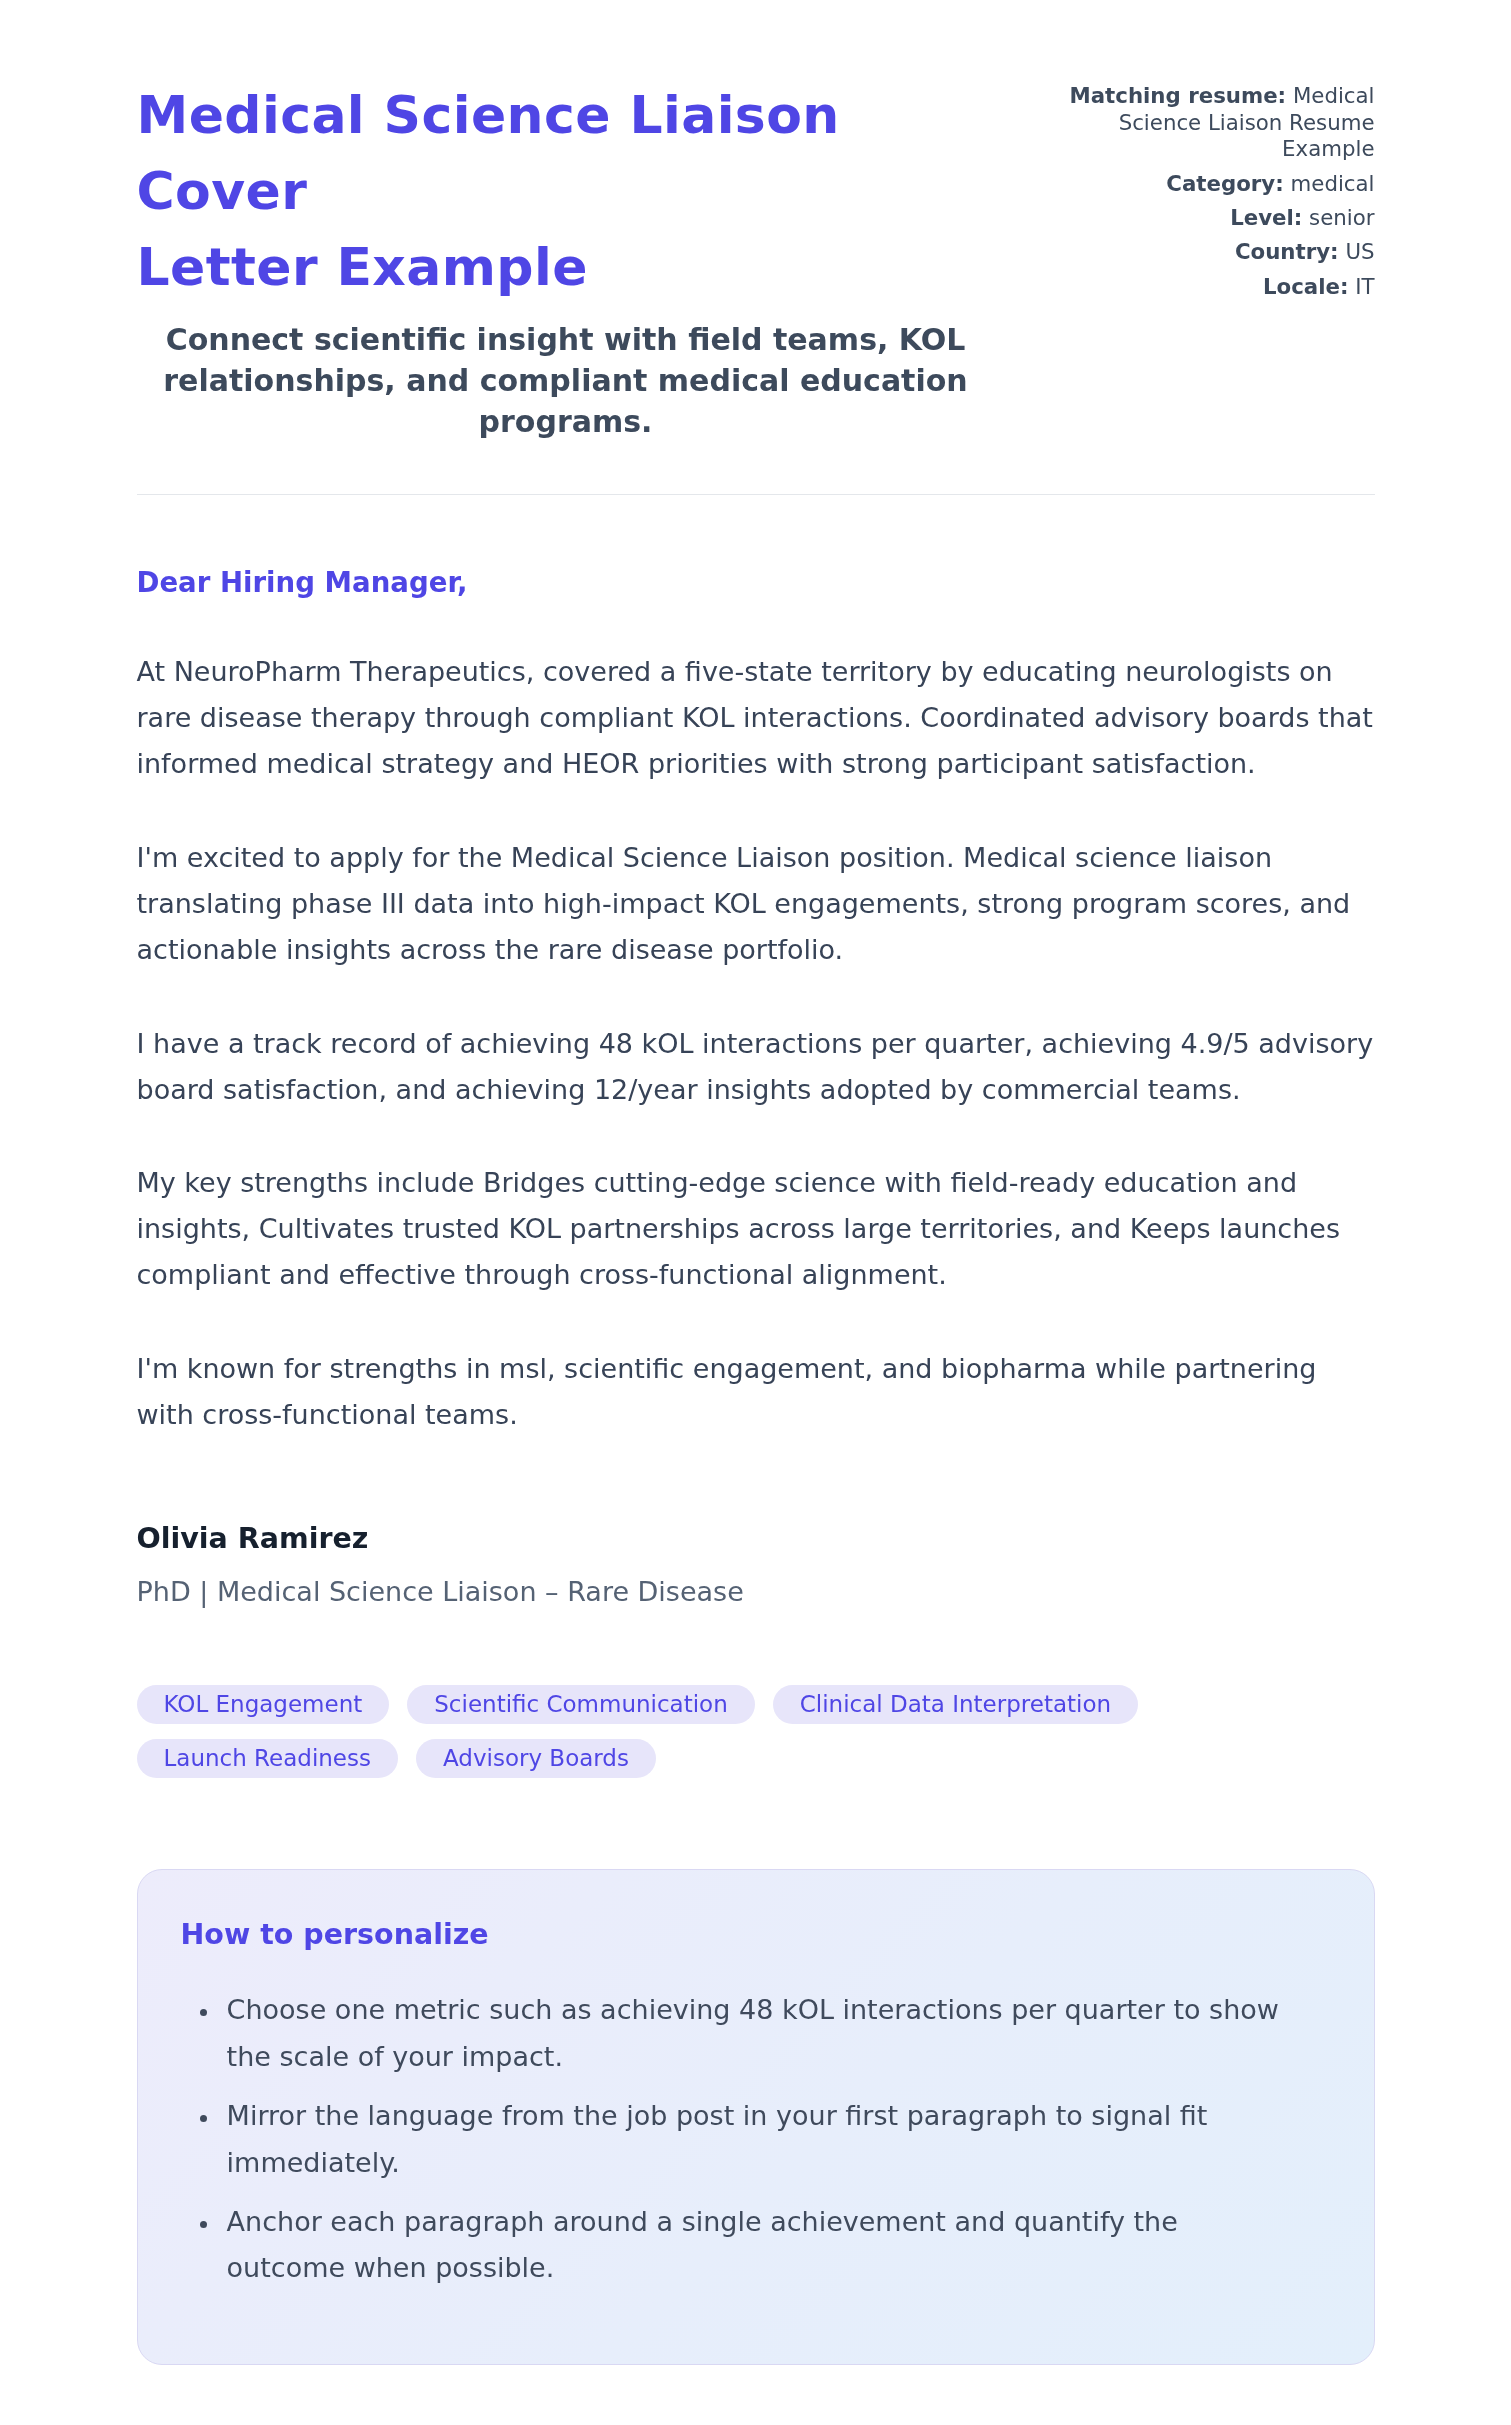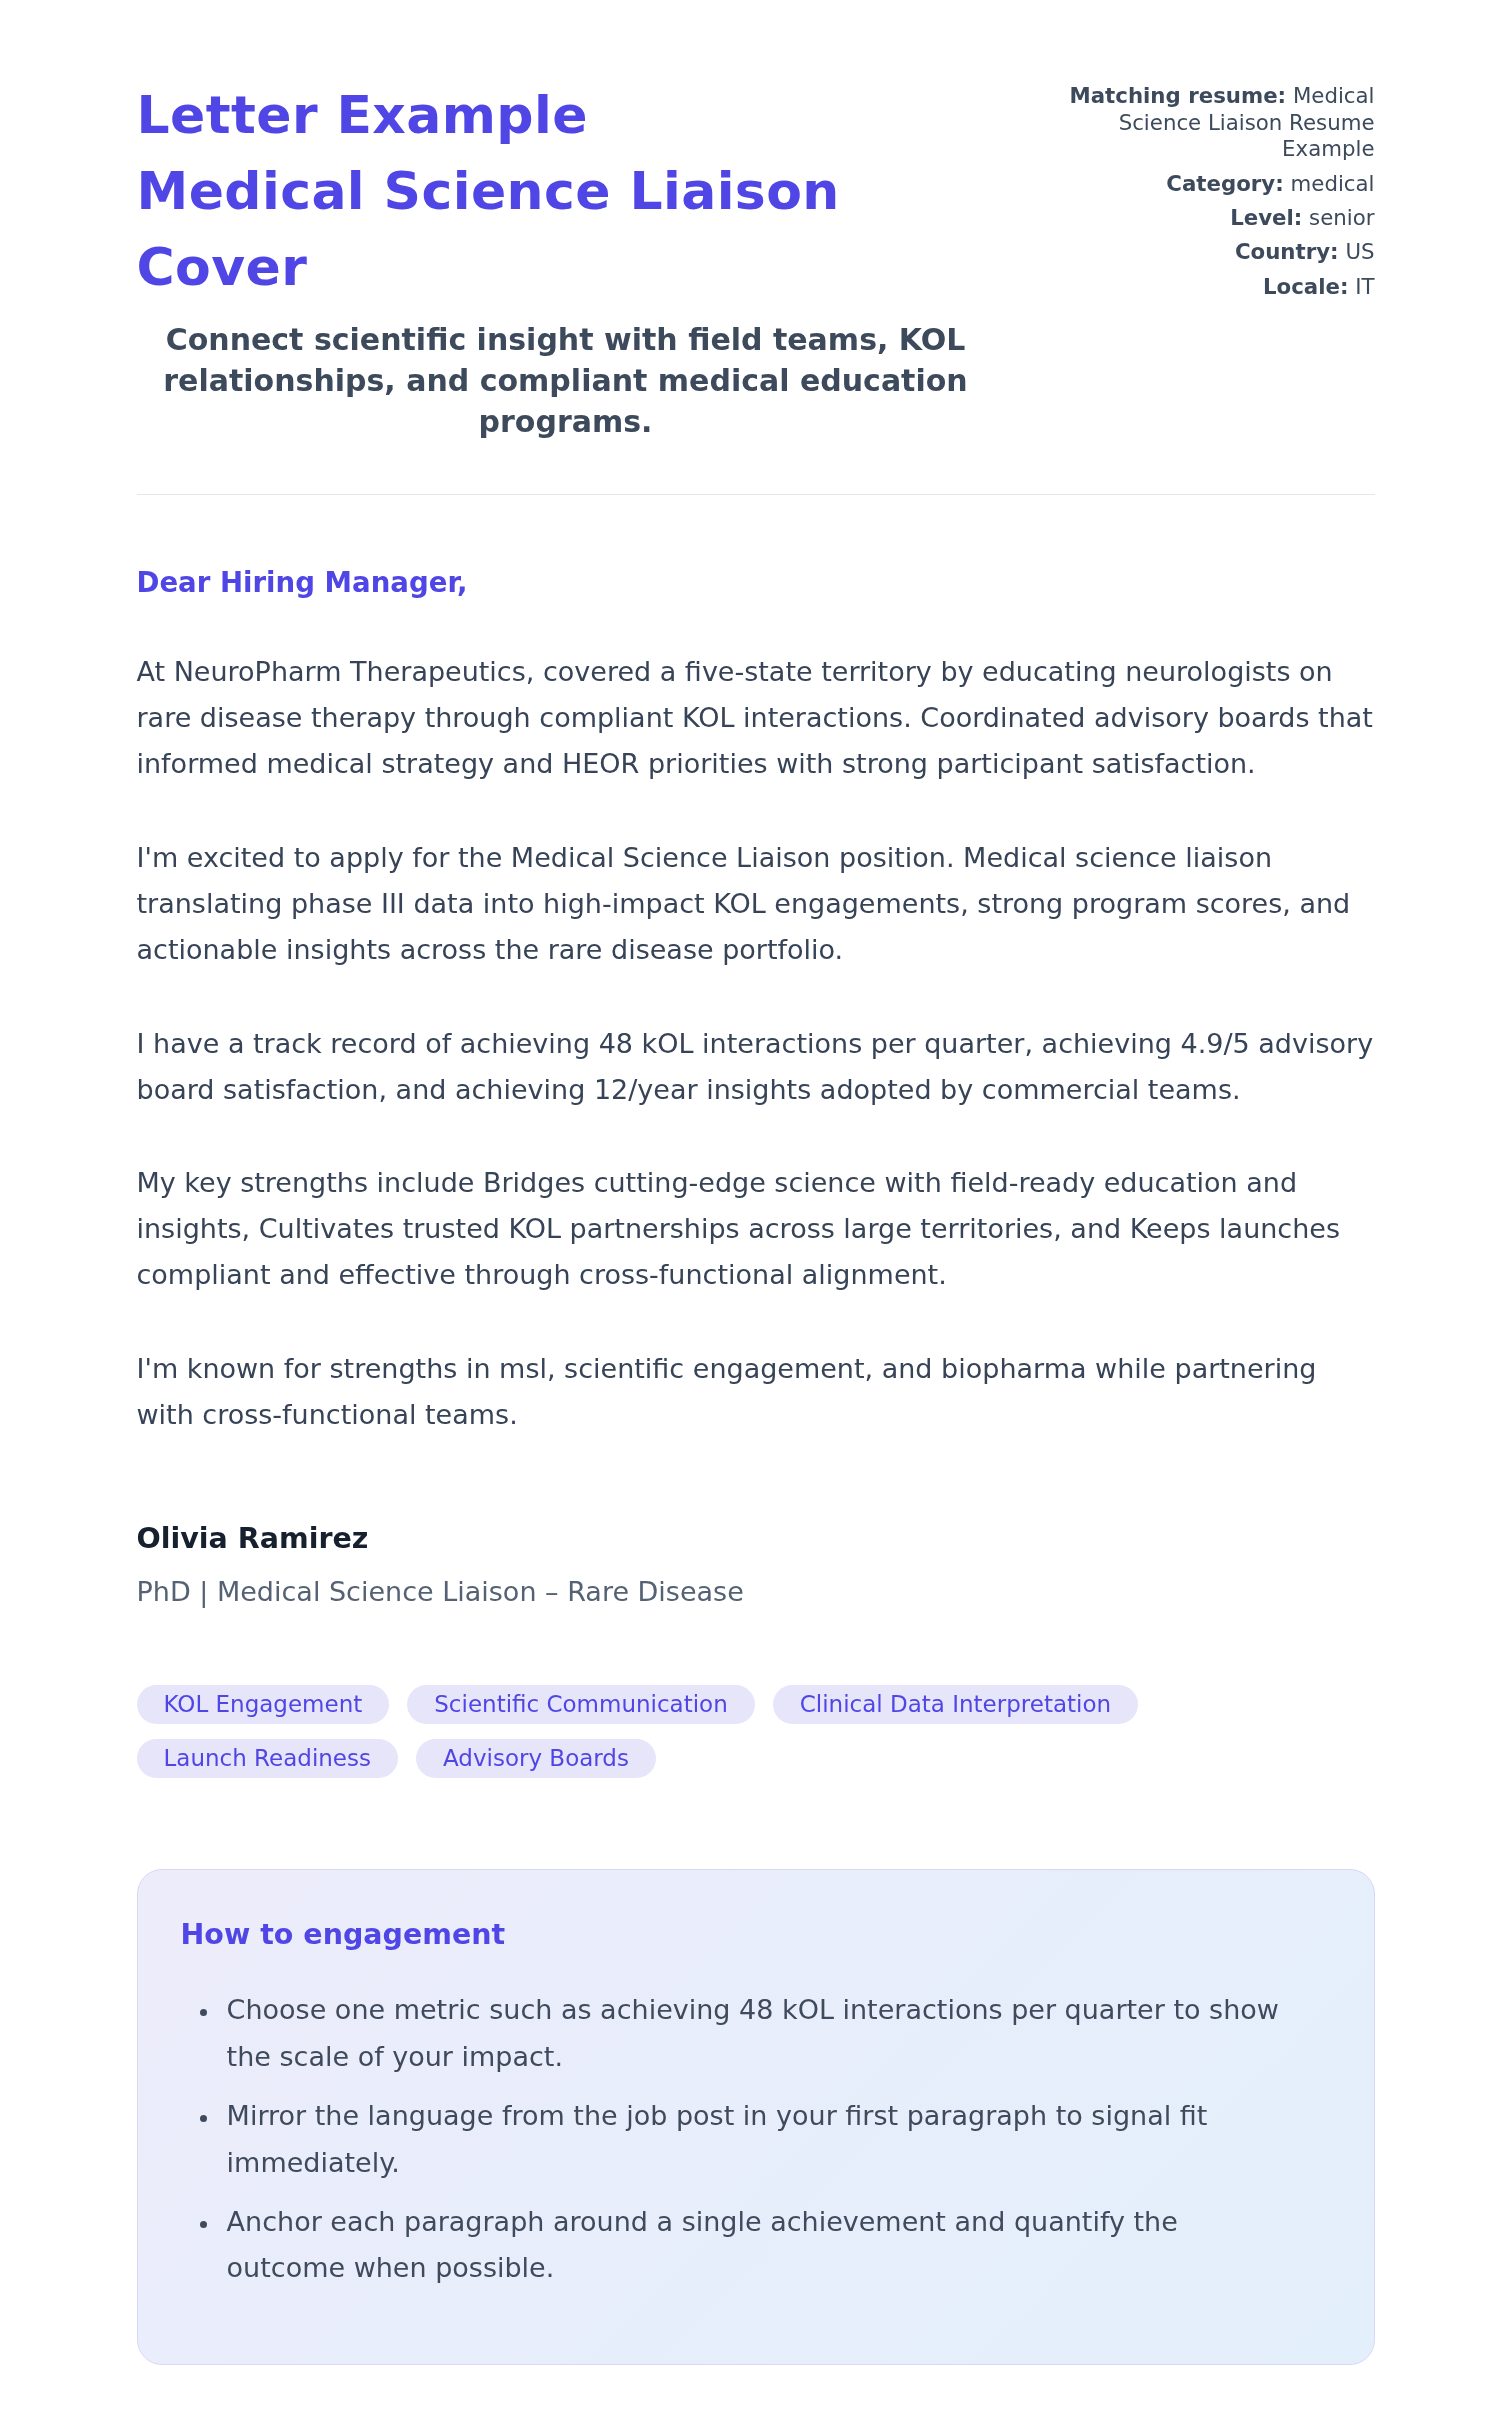--- a/index.html
+++ b/index.html
@@ -133,22 +133,22 @@
   .personalize-list li::marker { color: #3f4a5c; font-size: 21.3px; }
 </style>
 </head>
 <body>
 
 <div class="page">
 
   <div class="header">
     <div class="header-left">
       <h1 class="page-title">
+        <div>Medical Science Liaison Cover</div>
         <div>Letter Example</div>
-        <div>Medical Science Liaison Cover</div>
       </h1>
       <div class="page-subtitle">Connect scientific insight with field teams, KOL relationships, and compliant medical education programs.</div>
     </div>
     <div class="meta">
       <div class="meta-row">
         <b>Matching resume:</b>
         <span>Medical Science Liaison Resume Example</span>
       </div>
       <div class="meta-row">
         <b>Category:</b>
@@ -186,21 +186,21 @@
 
   <div class="tags">
     <div class="tag-pill">KOL Engagement</div>
     <div class="tag-pill">Scientific Communication</div>
     <div class="tag-pill">Clinical Data Interpretation</div>
     <div class="tag-pill">Launch Readiness</div>
     <div class="tag-pill">Advisory Boards</div>
   </div>
 
   <div class="personalize-box">
-    <h3 class="personalize-title">How to engagement</h3>
+    <h3 class="personalize-title">How to personalize</h3>
     <ul class="personalize-list">
       <li>Choose one metric such as achieving 48 kOL interactions per quarter to show the scale of your impact.</li>
       <li>Mirror the language from the job post in your first paragraph to signal fit immediately.</li>
       <li>Anchor each paragraph around a single achievement and quantify the outcome when possible.</li>
     </ul>
   </div>
 
 </div>
 
 

